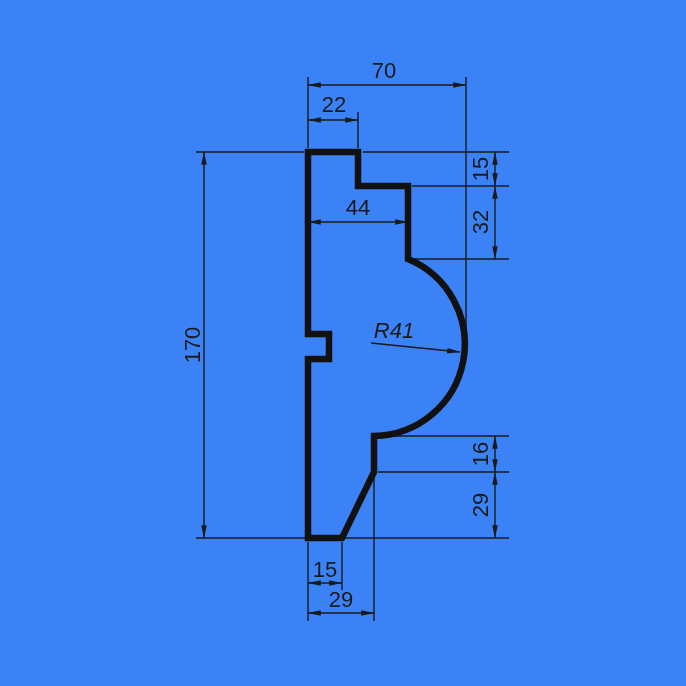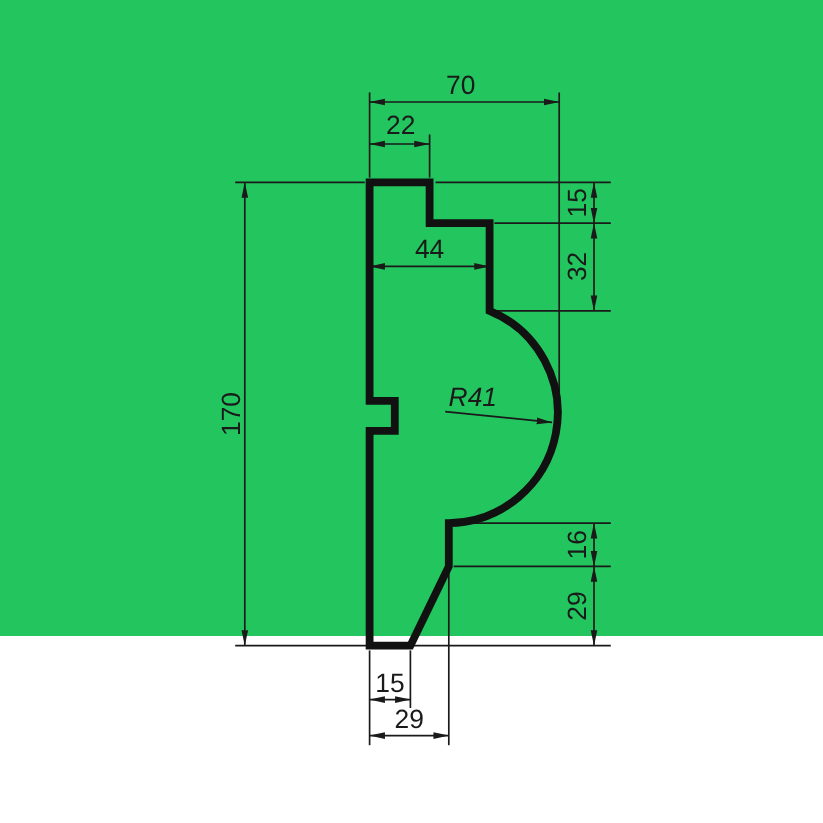--- a/index.html
+++ b/index.html
@@ -7,22 +7,22 @@
     padding: 0;
     width: 686px;
     height: 686px;
     background: #ffffff;
     overflow: hidden;
   }
   .drawing-wrap {
     position: absolute;
     left: 0; top: 0;
     width: 686px;
-    height: 530px;
-    background: #22c55e;
+    height: 686px;
+    background: #3b82f6;
   }
   svg { display: block; }
   .thin {
     stroke: #1a1a1a;
     stroke-width: 1.4;
     fill: none;
   }
   .profile {
     stroke: #111111;
     stroke-width: 6.5;

